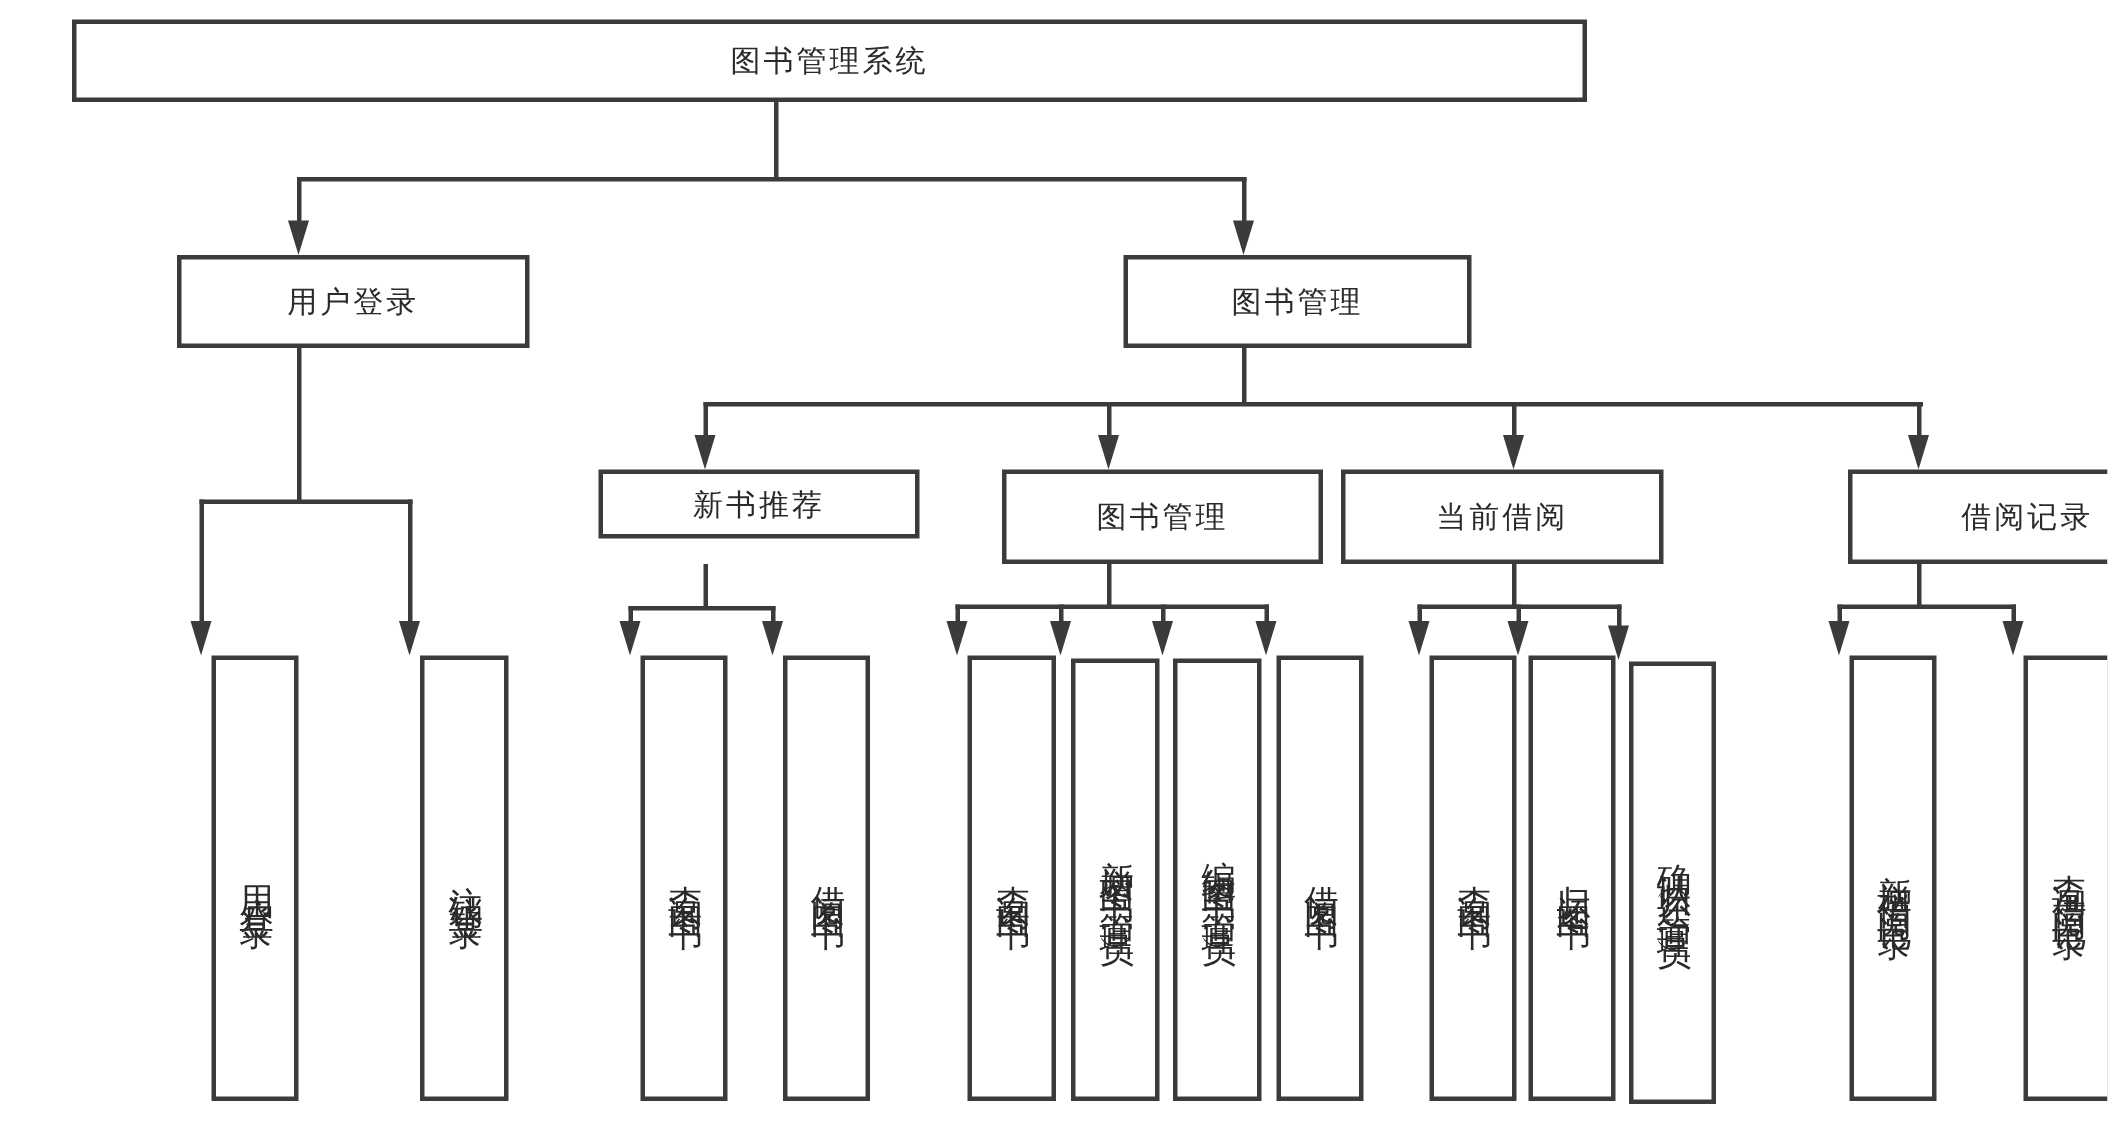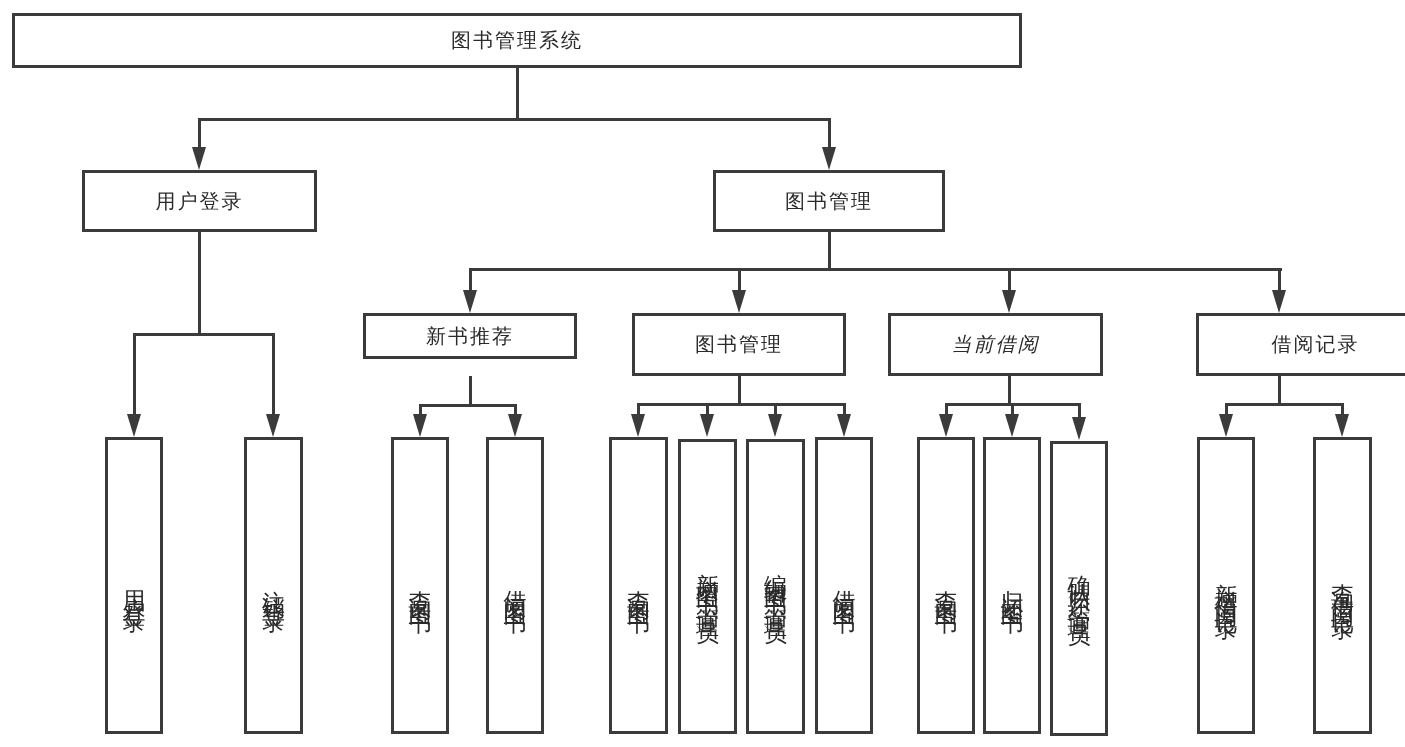--- a/index.html
+++ b/index.html
@@ -13,20 +13,21 @@
   }
   .box {
     position: absolute;
     box-sizing: border-box;
     border: 3px solid #3b3b3b;
     background: #ffffff;
     display: flex;
     align-items: center;
     justify-content: center;
     color: #2a2a2a;
+    margin-left: 36px;
   }
   .hbox span {
     font-size: 20px;
     letter-spacing: 2px;
     white-space: nowrap;
   }
   .root-box span { font-size: 20px; letter-spacing: 2px; }
   .vbox span {
     writing-mode: vertical-rl;
     text-orientation: mixed;
@@ -99,21 +100,21 @@
   <div class="arrow" style="left:1002px; top:290px;"></div>
   <div class="vline" style="left:1278px; top:268px; height:24px;"></div>
   <div class="arrow" style="left:1272px; top:290px;"></div>
 
   <div class="box hbox" style="left:363px; top:313px; width:214px; height:46px;">
     <span>新书推荐</span>
   </div>
   <div class="box hbox" style="left:632px; top:313px; width:214px; height:63px;">
     <span>图书管理</span>
   </div>
-  <div class="box hbox" style="left:888px; top:313px; width:215px; height:63px;font-style:italic;">
+  <div class="box hbox" style="left:858px; top:313px; width:215px; height:63px;">
     <span>当前借阅</span>
   </div>
   <div class="box hbox" style="left:1196px; top:313px; width:215px; height:63px;padding-left:24px;">
     <span>借阅记录</span>
   </div>
 
   <div class="vline" style="left:468.5px; top:376px; height:30px;"></div>
   <div class="hline" style="left:418.5px; top:404px; width:98px;"></div>
   <div class="vline" style="left:418.5px; top:404px; height:13px;"></div>
   <div class="arrow" style="left:412.5px; top:414px;"></div>

